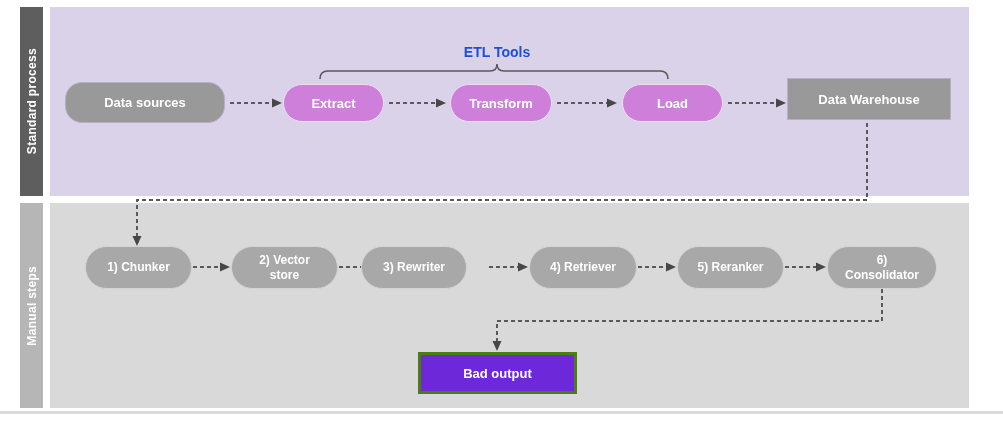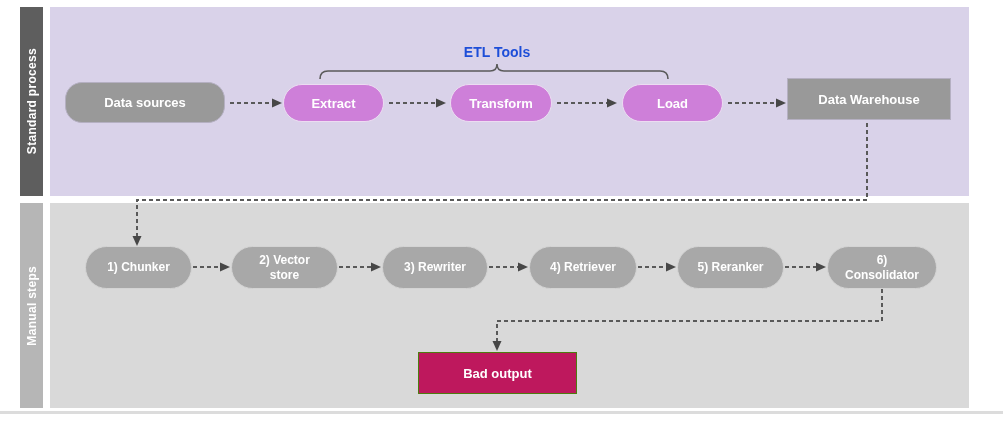--- a/index.html
+++ b/index.html
@@ -33,31 +33,31 @@
     background:#999999; border:1px solid #b5b0c2; font-size:13px;
   }
   .etl-pill {
     background:#ce7fd9; border:1.5px solid #ecdcf2; border-radius:20px; font-size:13px;
   }
   .manual-pill {
     background:#a8a8a8; border:1.5px solid #d4d4d4; border-radius:22px;
     font-size:12px; line-height:1.2; padding:0 10px;
   }
   .yellow-box {
-    background:#be185d; border:1px solid #4d7c0f; font-size:13px;
+    background:#6d28d9; border:3px solid #4d7c0f; font-size:13px;
   }
   
   #node-data-sources   { left:65px;  top:82px;  width:160px; height:41px;border-radius:17px; }
   #node-extract        { left:283px; top:84px;  width:101px; height:38px; }
   #node-transform      { left:450px; top:84px;  width:102px; height:38px; }
   #node-load           { left:622px; top:84px;  width:101px; height:38px; }
   #node-data-warehouse { left:787px; top:78px;  width:164px; height:42px; }
   #step-0 { left:85px;  top:246px; width:107px; height:43px; }
   #step-1 { left:231px; top:246px; width:107px; height:43px; }
-  #step-2 { left:382px; top:246px; width:106px; height:43px; }
+  #step-2 { left:361px; top:246px; width:106px; height:43px; }
   #step-3 { left:529px; top:246px; width:108px; height:43px; }
   #step-4 { left:677px; top:246px; width:107px; height:43px;text-align:center; }
   #step-5 { left:827px; top:246px; width:110px; height:43px; }
   #node-bad-output     { left:418px; top:352px; width:159px; height:42px; }
 
   
   .etl-annotation {
     position:absolute; left:430px; top:44px; width:134px;
     text-align:center; color:#1d4ed8; font-weight:bold; font-size:14px;
   }

